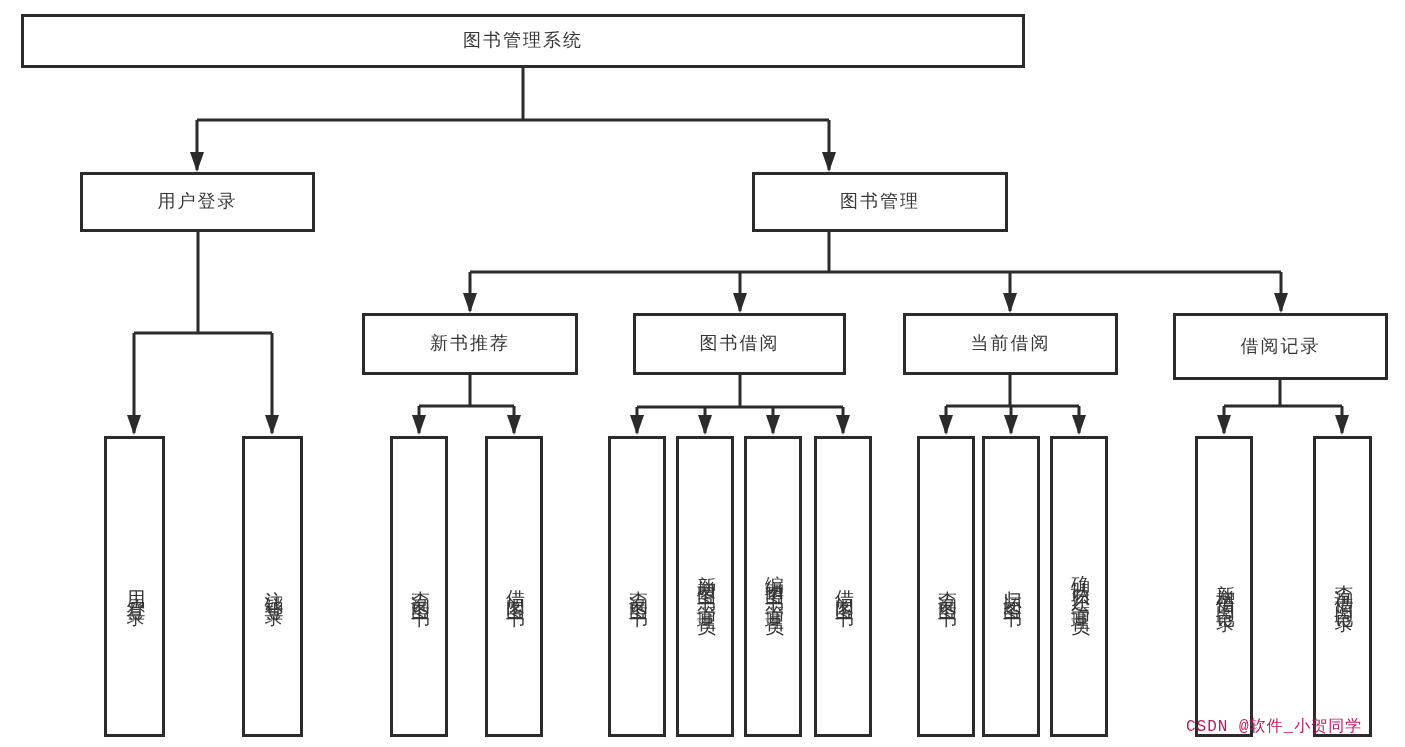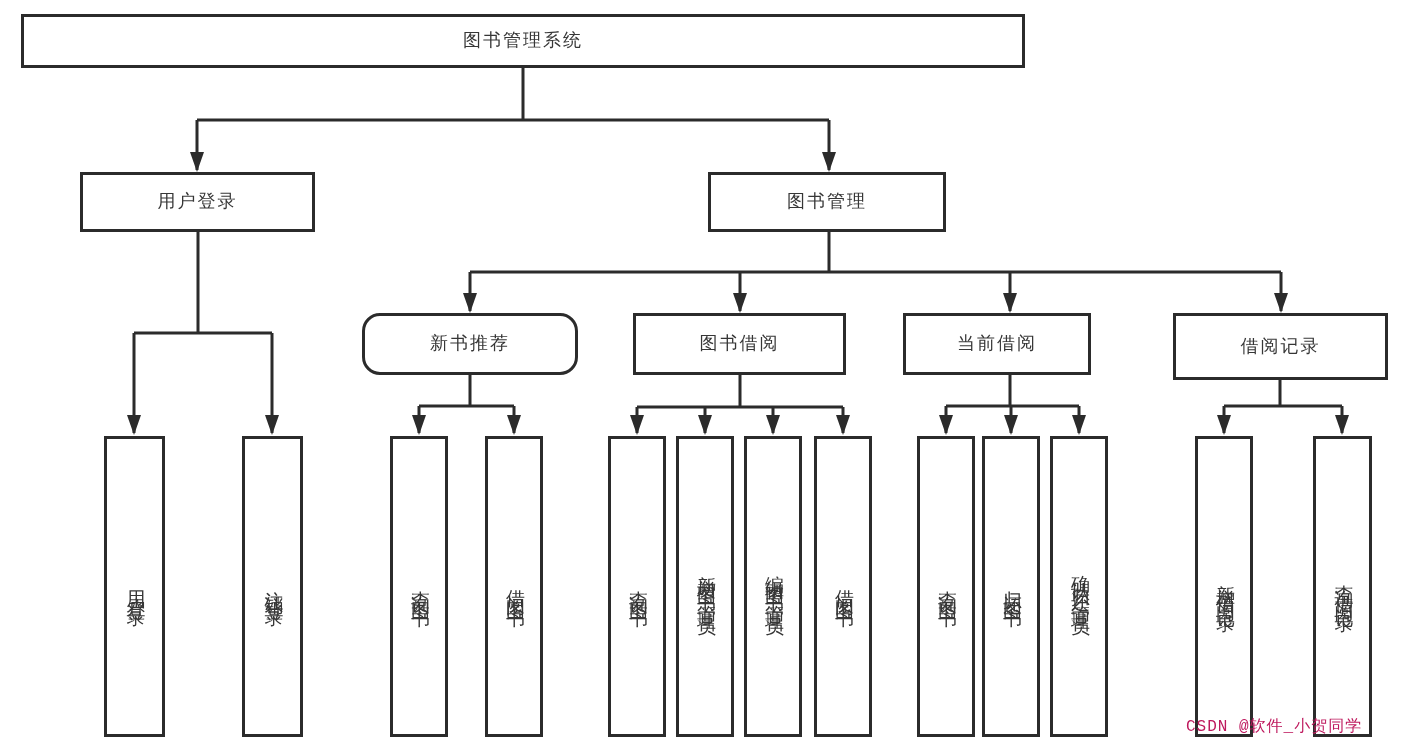--- a/index.html
+++ b/index.html
@@ -93,25 +93,25 @@
       <polygon points="1004,415 1018,415 1011,435"></polygon>
       <polygon points="1072,415 1086,415 1079,435"></polygon>
       <polygon points="1217,415 1231,415 1224,435"></polygon>
       <polygon points="1335,415 1349,415 1342,435"></polygon>
     </g>
   </svg>
 
   <div class="box hbox" style="left:21px; top:14px; width:1004px; height:54px;">图书管理系统</div>
 
   <div class="box hbox" style="left:80px; top:172px; width:235px; height:60px;">用户登录</div>
-  <div class="box hbox" style="left:708px; top:172px; width:238px; height:60px;">图书管理</div>
+  <div class="box hbox" style="left:752px; top:172px; width:256px; height:60px;">图书管理</div>
 
-  <div class="box hbox" style="left:362px; top:313px; width:216px; height:62px;border-radius:18px;">新书推荐</div>
+  <div class="box hbox" style="left:362px; top:313px; width:216px; height:62px;">新书推荐</div>
   <div class="box hbox" style="left:633px; top:313px; width:213px; height:62px;">图书借阅</div>
-  <div class="box hbox" style="left:903px; top:313px; width:188px; height:62px;">当前借阅</div>
+  <div class="box hbox" style="left:903px; top:313px; width:215px; height:62px;">当前借阅</div>
   <div class="box hbox" style="left:1173px; top:313px; width:215px; height:67px;">借阅记录</div>
 
   <div class="box vbox" style="left:104px; top:436px; width:61px; height:301px;">用户登录</div>
   <div class="box vbox" style="left:242px; top:436px; width:61px; height:301px;">注销登录</div>
 
   <div class="box vbox" style="left:390px; top:436px; width:58px; height:301px;">查询图书</div>
   <div class="box vbox" style="left:485px; top:436px; width:58px; height:301px;">借阅图书</div>
 
   <div class="box vbox" style="left:608px; top:436px; width:58px; height:301px;">查询图书</div>
   <div class="box vbox" style="left:676px; top:436px; width:58px; height:301px;">新增图书（管理员）</div>

